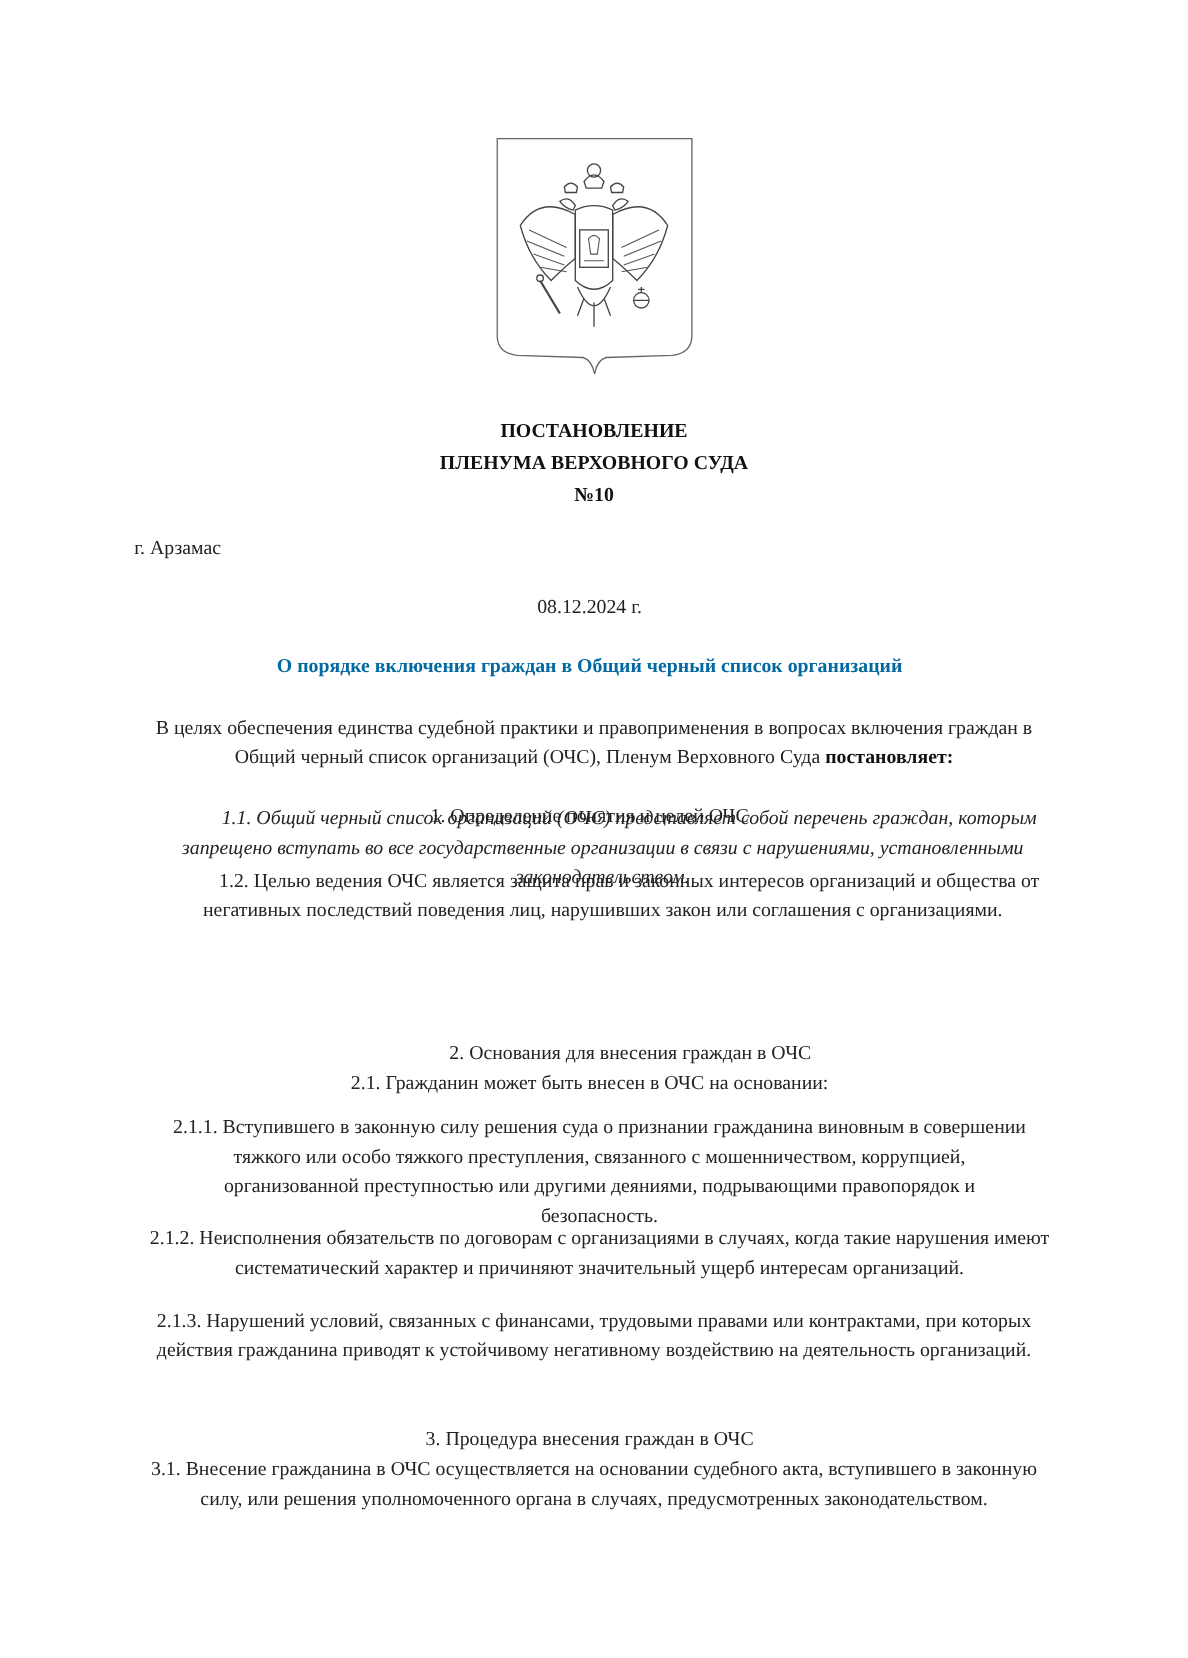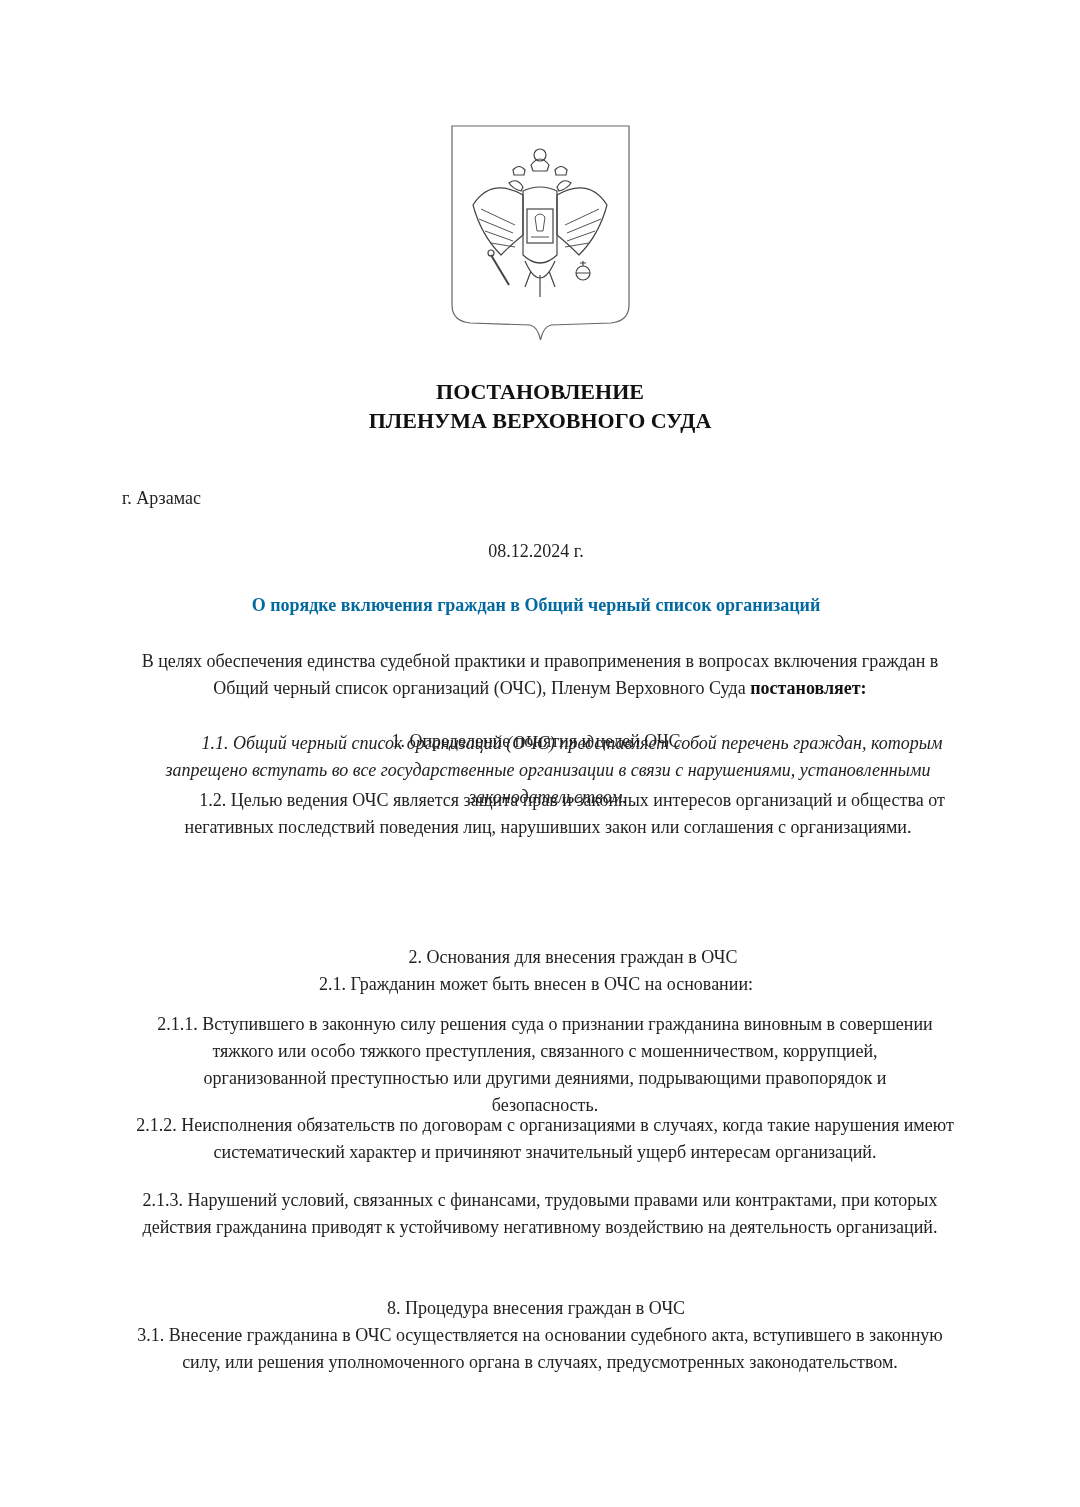--- a/index.html
+++ b/index.html
@@ -7,21 +7,21 @@
       width: 1080px; height: 1507px; position: relative; overflow: hidden;
       font-family: "Liberation Serif", "DejaVu Serif", serif;
       color: #1a1a1a;
     }
     .emblem {
       position: absolute; left: 451px; top: 125px; width: 179px; height: 216px;
     }
     .emblem svg { width: 100%; height: 100%; display: block; }
     .title-block {
       position: absolute; left: 0; width: 1080px; top: 377px;
-      text-align: center; font-weight: bold; font-size: 22px; line-height: 29px;
+      text-align: center; font-weight: bold; font-size: 18px; line-height: 29px;
       color: #111;
     }
     .line { position: absolute; left: 0; width: 1072px; text-align: center; font-size: 18px; line-height: 27px; color: #222; }
     .city { position: absolute; left: 122px; top: 485px; font-size: 18px; line-height: 27px; color: #222; }
     .date { top: 538px; }
     .subject { top: 592px; font-weight: bold; color: #0369a1; font-size: 18px; }
     .p { position: absolute; left: 110px; width: 860px; text-align: center; font-size: 18px; line-height: 27px; color: #222; }
     .p b { color: #111; }
     .indent1 { text-indent: 48px; }
   </style>
@@ -55,34 +55,35 @@
     <circle cx="40" cy="128" r="3" fill="none" stroke="#444" stroke-width="1.2"></circle>
 
     <circle cx="132" cy="148" r="7" fill="none" stroke="#444" stroke-width="1.2"></circle>
     <path d="M132 136 V141 M129 138 H135 M125 148 H139" stroke="#444" stroke-width="1.2"></path>
   </svg>
 </div>
 
 <div class="title-block">
   <div>ПОСТАНОВЛЕНИЕ</div>
   <div>ПЛЕНУМА ВЕРХОВНОГО СУДА</div>
+  <div>№10</div>
 </div>
 
 <div class="city">г. Арзамас</div>
 <div class="line date">08.12.2024 г.</div>
 <div class="line subject">О порядке включения граждан в Общий черный список организаций</div>
 
 <div class="p" style="top:648px; left:116px; width:848px;">
   <span>В целях обеспечения единства судебной практики и правоприменения в вопросах включения граждан в Общий черный список организаций (ОЧС), Пленум Верховного Суда </span><b>постановляет:</b>
 </div>
 
 <div class="line" style="top:728px;">1. Определение понятия и целей ОЧС</div>
 <div class="p indent1" style="top:730px; left:138px; width:820px;font-style:italic;">1.1. Общий черный список организаций (ОЧС) представляет собой перечень граждан, которым запрещено вступать во все государственные организации в связи с нарушениями, установленными законодательством.</div>
 <div class="p indent1" style="top:787px; left:138px; width:820px;font-family:Liberation Serif, serif;">1.2. Целью ведения ОЧС является защита прав и законных интересов организаций и общества от негативных последствий поведения лиц, нарушивших закон или соглашения с организациями.</div>
 
 <div class="line" style="top:944px;padding-left:37px;">2. Основания для внесения граждан в ОЧС</div>
 <div class="line" style="top:971px;">2.1. Гражданин может быть внесен в ОЧС на основании:</div>
 <div class="p" style="top:1011px; left:150px; width:790px;">2.1.1. Вступившего в законную силу решения суда о признании гражданина виновным в совершении тяжкого или особо тяжкого преступления, связанного с мошенничеством, коррупцией, организованной преступностью или другими деяниями, подрывающими правопорядок и безопасность.</div>
 <div class="p" style="top:1112px; left:130px; width:830px;">2.1.2. Неисполнения обязательств по договорам с организациями в случаях, когда такие нарушения имеют систематический характер и причиняют значительный ущерб интересам организаций.</div>
 <div class="p" style="top:1187px; left:116px; width:848px;">2.1.3. Нарушений условий, связанных с финансами, трудовыми правами или контрактами, при которых действия гражданина приводят к устойчивому негативному воздействию на деятельность организаций.</div>
 
-<div class="line" style="top:1295px;">8. Процедура внесения граждан в ОЧС</div>
+<div class="line" style="top:1295px;">3. Процедура внесения граждан в ОЧС</div>
 <div class="p" style="top:1322px; left:116px; width:848px;">3.1. Внесение гражданина в ОЧС осуществляется на основании судебного акта, вступившего в законную силу, или решения уполномоченного органа в случаях, предусмотренных законодательством.</div>
 
 </body></html>

